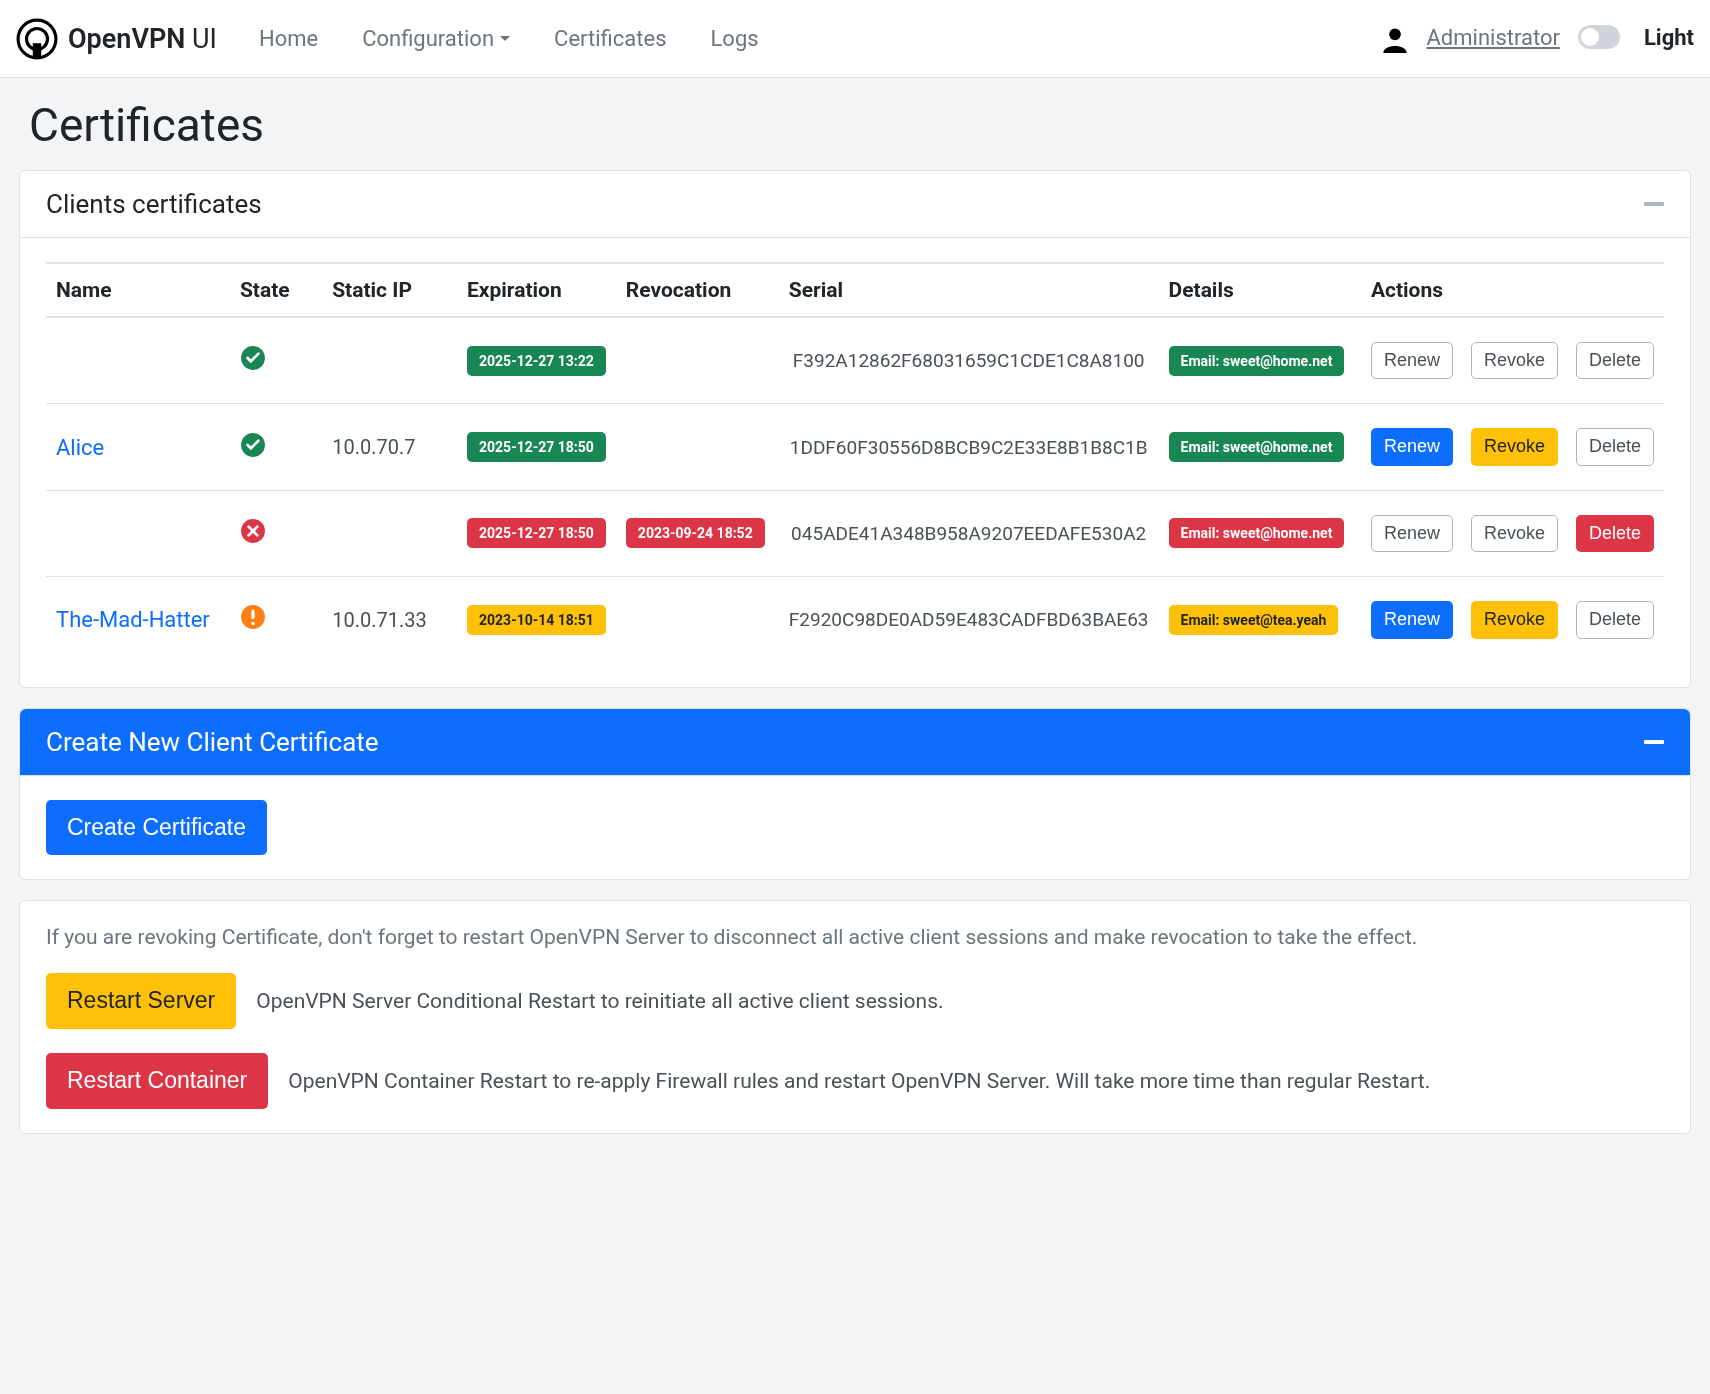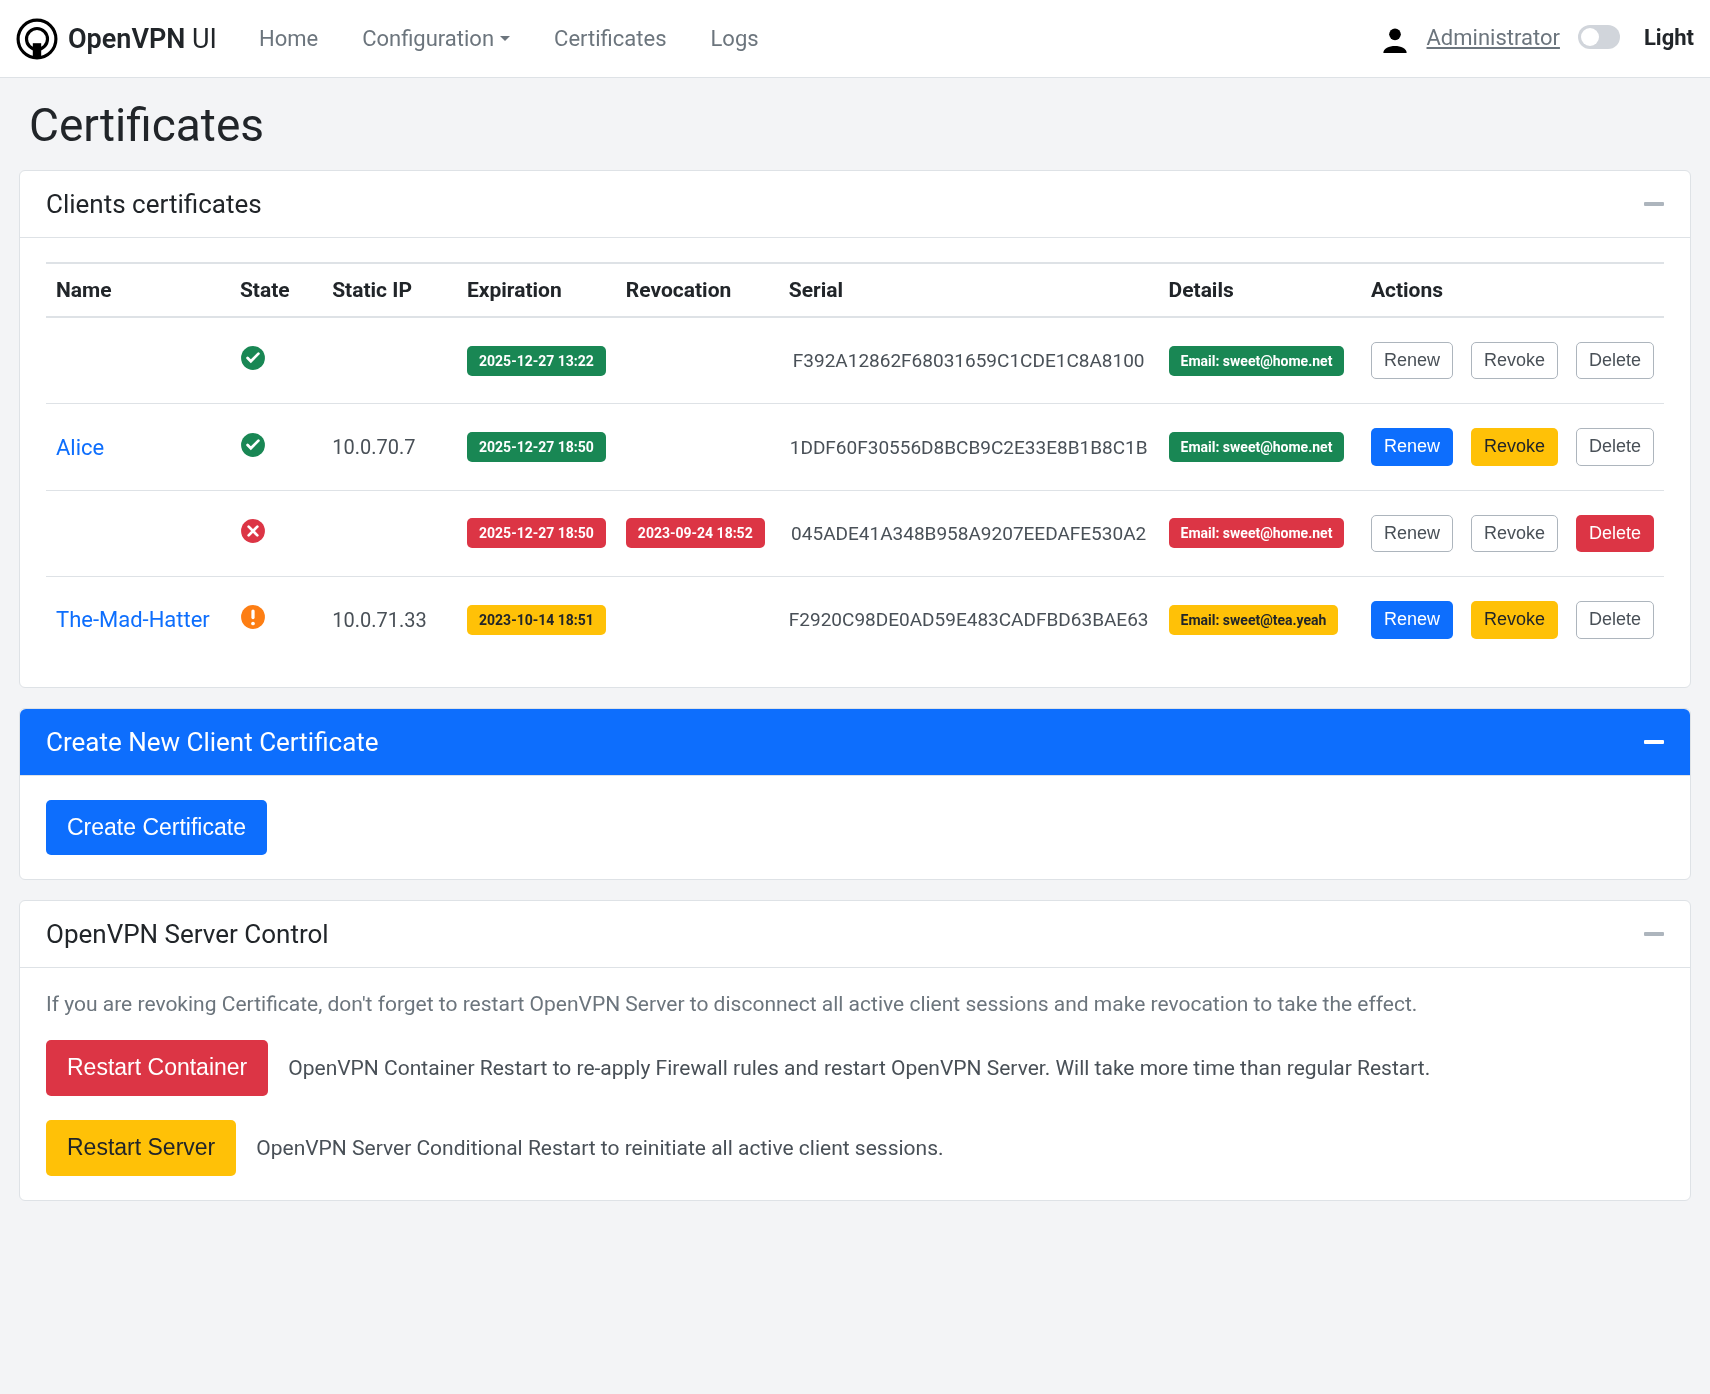--- a/index.html
+++ b/index.html
@@ -209,29 +209,25 @@
     <div class="card-header primary">
       <span>Create New Client Certificate</span>
       <span class="collapse-icon white"></span>
     </div>
     <div class="card-body">
       <button class="btn btn-primary btn-lg">Create Certificate</button>
     </div>
   </div>
 
   <div class="card">
-    <div class="card-header">
-      <span>OpenVPN Server Control</span>
-      <span class="collapse-icon"></span>
-    </div>
     <div class="card-body">
       <p class="intro-text">If you are revoking Certificate, don't forget to restart OpenVPN Server to disconnect all active client sessions and make revocation to take the effect.</p>
+      <div class="control-row">
+        <button class="btn btn-warning btn-lg">Restart Server</button>
+        <span class="control-text">OpenVPN Server Conditional Restart to reinitiate all active client sessions.</span>
+      </div>
       <div class="control-row">
         <button class="btn btn-danger btn-lg">Restart Container</button>
         <span class="control-text">OpenVPN Container Restart to re-apply Firewall rules and restart OpenVPN Server. Will take more time than regular Restart.</span>
       </div>
-      <div class="control-row">
-        <button class="btn btn-warning btn-lg">Restart Server</button>
-        <span class="control-text">OpenVPN Server Conditional Restart to reinitiate all active client sessions.</span>
-      </div>
     </div>
   </div>
 </div>
 
 </body></html>

